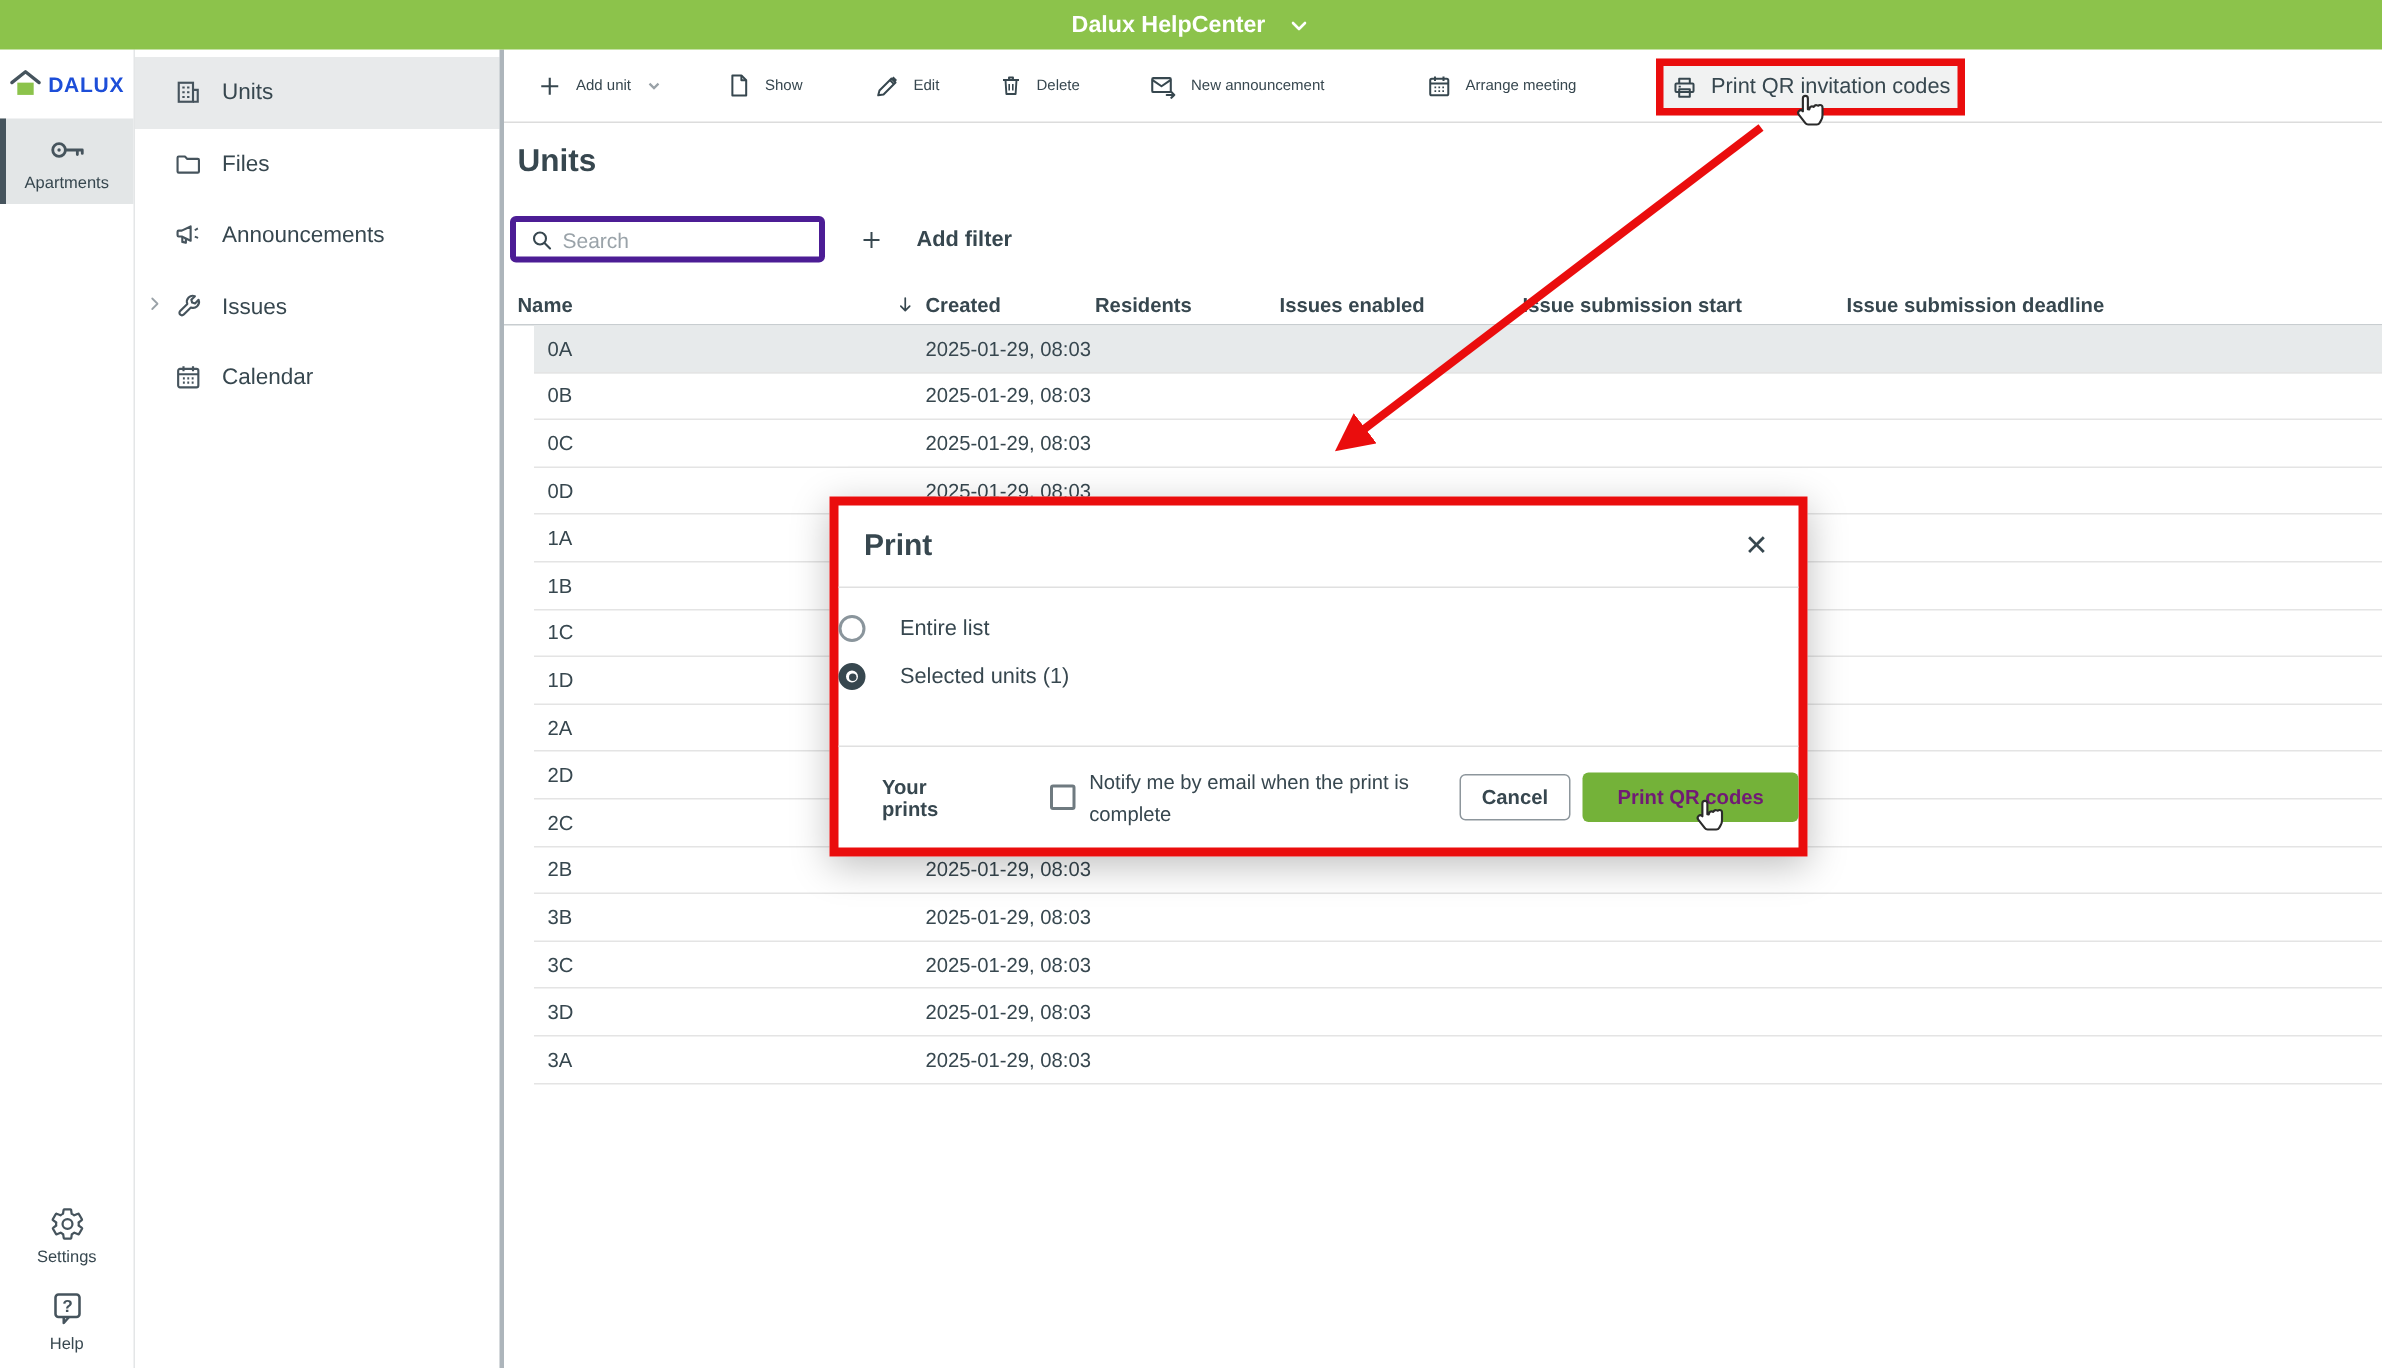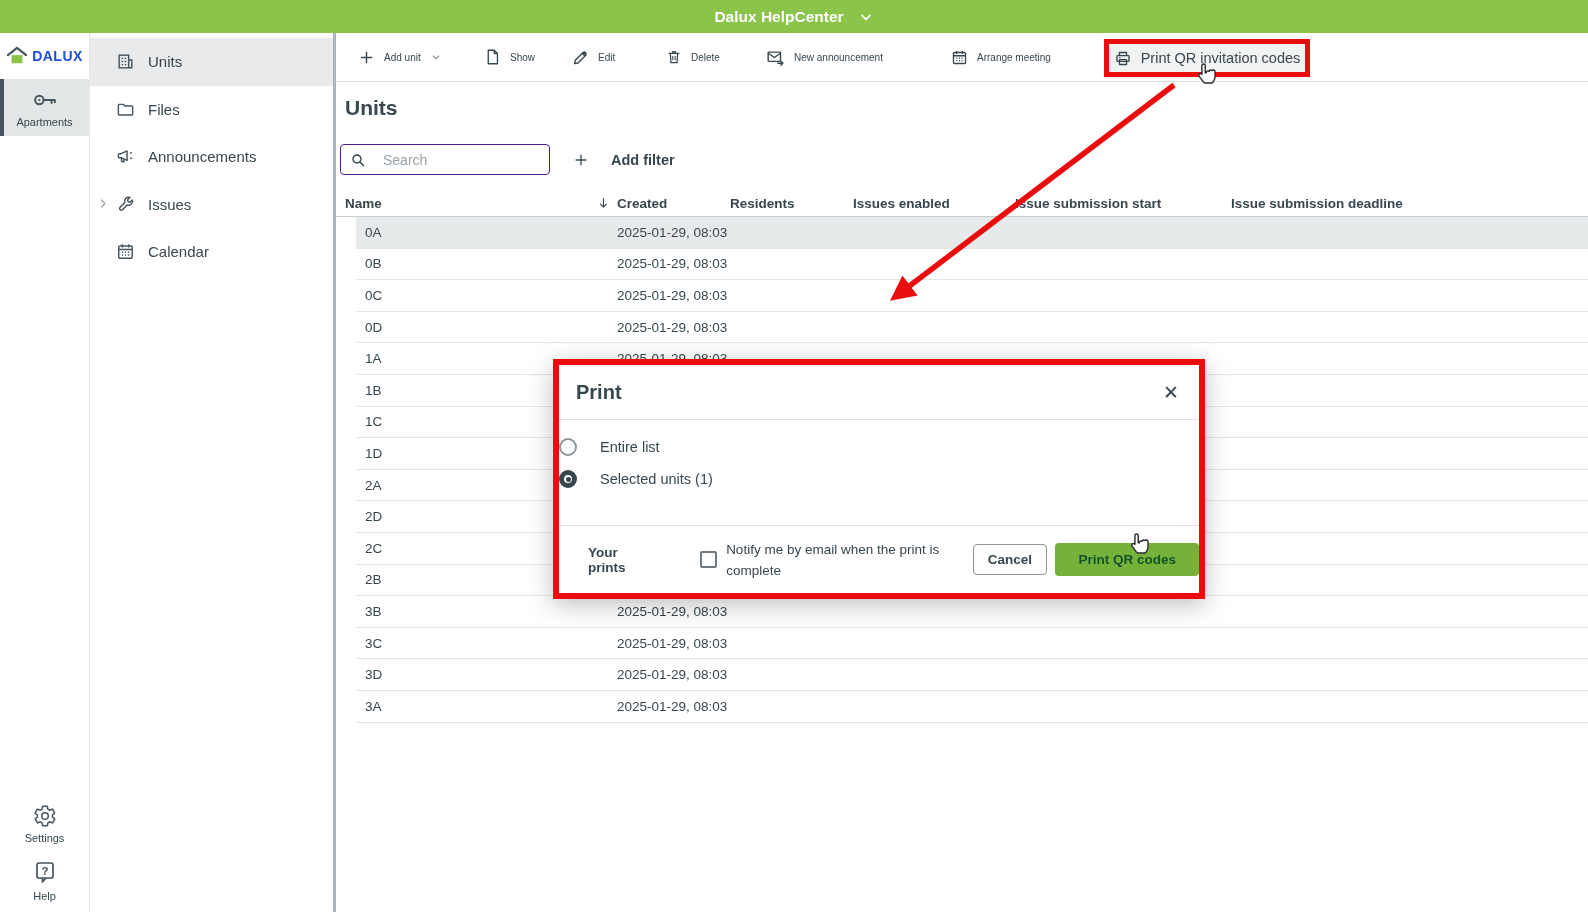--- a/index.html
+++ b/index.html
@@ -42,22 +42,22 @@
   .toolbar { position:relative; height:49px; border-bottom:1px solid #dcdcdc; }
   .tb-btn { position:absolute; top:0; height:48px; display:flex; align-items:center;
     gap:9px; font-size:10px; color:#37474f; cursor:pointer; white-space:nowrap; }
   .print-wrap { position:absolute; left:768px; top:6px; width:206px; height:38px;
     border:5px solid #ea0d0d; background:#f1f2f2; display:flex; align-items:center;
     justify-content:center; gap:9px; font-size:14.5px; cursor:pointer; z-index:6; }
 
   .page-title { position:absolute; left:9px; top:63px; font-size:21px; font-weight:700; color:#37474f; }
 
   .search-box { position:absolute; left:4px; top:111px; width:210px; height:31px;
-    border:1px solid #4c1d95; border-radius:4px; display:flex; align-items:center;
-    gap:17px; padding:0 9px; background:#fff; }
+    border:4px solid #4c1d95; border-radius:4px; display:flex; align-items:center;
+    gap:6px; padding:0 9px; background:#fff; }
   .search-box input { border:none; outline:none; flex:1; font-size:14px;
     font-family:"Liberation Sans", sans-serif; color:#37474f; background:transparent; width:100%; }
   .search-box input::placeholder { color:#9aa3a9; }
   .add-filter { position:absolute; left:237px; top:111px; height:31px; display:flex;
     align-items:center; gap:22px; font-size:14.5px; font-weight:600; color:#37474f; cursor:pointer; }
 
   
   .table { position:absolute; left:0; top:157px; right:0; }
   .thead, .trow { display:grid; grid-template-columns:261px 133px 123px 162px 216px 1fr;
     align-items:center; }
@@ -70,21 +70,21 @@
   .trow.selected { background:#e7eaeb; }
 
   
   .arrow-overlay { position:absolute; left:0; top:0; width:1588px; height:912px;
     pointer-events:none; z-index:45; }
   .cursor { position:absolute; z-index:60; pointer-events:none; }
 
   
   .modal { position:absolute; left:553px; top:331px; width:652px; height:240px;
     border:6px solid #ea0d0d; background:#fff; z-index:40;
-    box-shadow:0 6px 24px rgba(0,0,0,.25);margin-top:28px; }
+    box-shadow:0 6px 24px rgba(0,0,0,.25); }
   .modal-header { height:55px; border-bottom:1px solid #e0e0e0; display:flex;
     align-items:center; padding:0 20px 0 17px; }
   .modal-title { font-size:20px; font-weight:700; color:#37474f; }
   .modal-close { margin-left:auto; font-size:19px; color:#37474f; cursor:pointer; line-height:1; }
   .modal-body { padding:11px 0 0 0; }
   .radio-row { display:flex; align-items:center; gap:23px; height:32px;
     font-size:14.5px; color:#37474f; cursor:pointer; }
   .radio { width:18px; height:18px; border-radius:50%; border:2px solid #8a959c;
     background:#fff; flex:0 0 auto; position:relative; }
   .radio.sel { border:5px solid #37474f; }
@@ -94,21 +94,21 @@
     border-top:1px solid #e0e0e0; display:flex; align-items:center; }
   .your-prints { margin-left:29px; width:64px; font-size:13.5px; font-weight:700;
     color:#37474f; cursor:pointer; }
   .checkbox { margin-left:50px; width:17px; height:17px; border:2px solid #6f7a80;
     border-radius:2px; background:#fff; flex:0 0 auto; cursor:pointer; }
   .notify-label { margin-left:9px; width:227px; font-size:13.5px; line-height:21px; color:#37474f; }
   .btn-cancel { margin-left:26px; width:77px; height:31px; border:1px solid #8d969c;
     border-radius:4px; background:#fff; font-size:13.5px; font-weight:600; color:#37474f;
     font-family:"Liberation Sans", sans-serif; cursor:pointer; }
   .btn-print { margin-left:8px; width:148px; height:33px; border:none; border-radius:4px;
-    background:#74b239; font-size:13.5px; font-weight:700; color:#14532d;
+    background:#74b239; font-size:13.5px; font-weight:700; color:#701a75;
     font-family:"Liberation Sans", sans-serif; cursor:pointer; }
 
   svg.ic { flex:0 0 auto; }
 </style>
 </head>
 <body>
 
 <div class="topbar">
   <div class="topbar-title">
     <span>Dalux HelpCenter</span>
@@ -211,21 +211,21 @@
           <path d="M6 9.5l6 6 6-6"></path>
         </svg>
     </div>
     <div class="tb-btn" style="left:148px">
       <svg class="ic" width="17" height="18" viewBox="0 0 24 24" fill="none" stroke="#37474f" stroke-width="1.9" stroke-linejoin="round">
           <path d="M6 2.5h8.5L19 7v14.5H6z"></path>
           <path d="M14.5 2.5V7H19"></path>
         </svg>
       <span>Show</span>
     </div>
-    <div class="tb-btn" style="left:236px">
+    <div class="tb-btn" style="left:247px">
       <svg class="ic" width="17" height="17" viewBox="0 0 24 24" fill="none" stroke="#37474f" stroke-width="1.9" stroke-linejoin="round">
           <path d="M3.5 20.5l1.2-4.5L16 4.7l3.8 3.8L8.5 19.8 3.5 20.5z"></path>
           <path d="M14.5 6.2l3.8 3.8"></path>
           <path d="M16.8 3.9l3.3 3.3" fill="#37474f" stroke-width="3"></path>
         </svg>
       <span>Edit</span>
     </div>
     <div class="tb-btn" style="left:330px">
       <svg class="ic" width="16" height="18" viewBox="0 0 24 24" fill="none" stroke="#37474f" stroke-width="1.9" stroke-linejoin="round">
           <path d="M4 6.5h16M10 6.5V4h4v2.5M6.5 6.5l.9 14h9.2l.9-14"></path>

